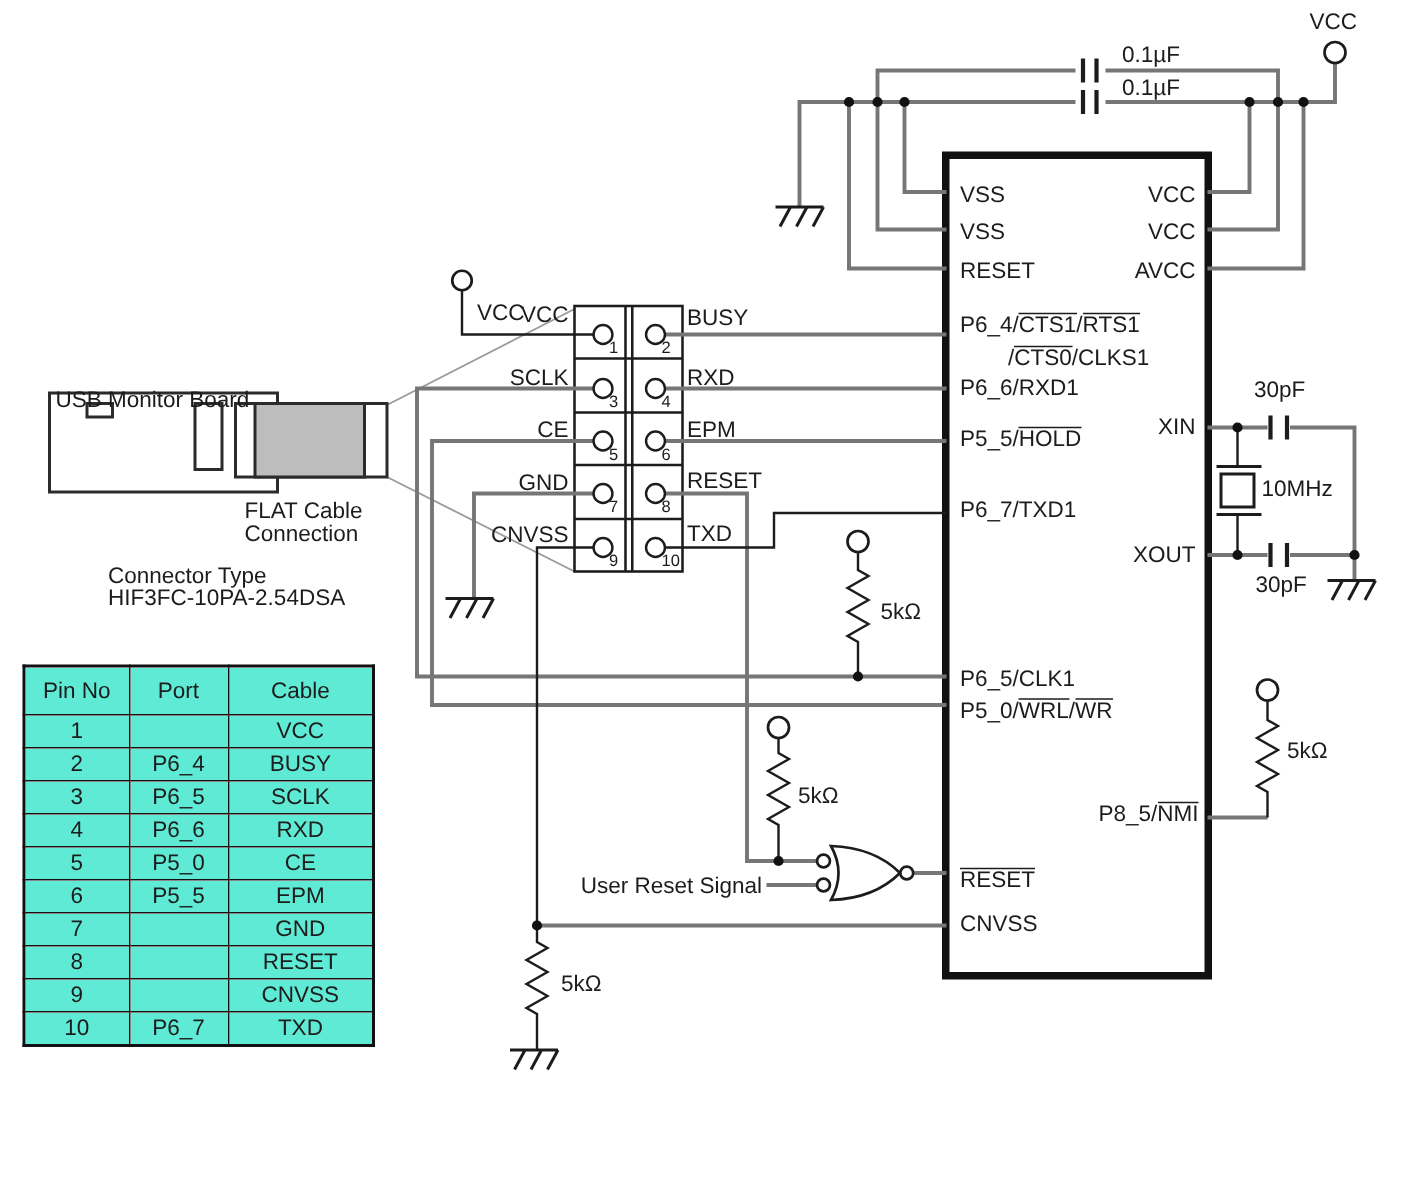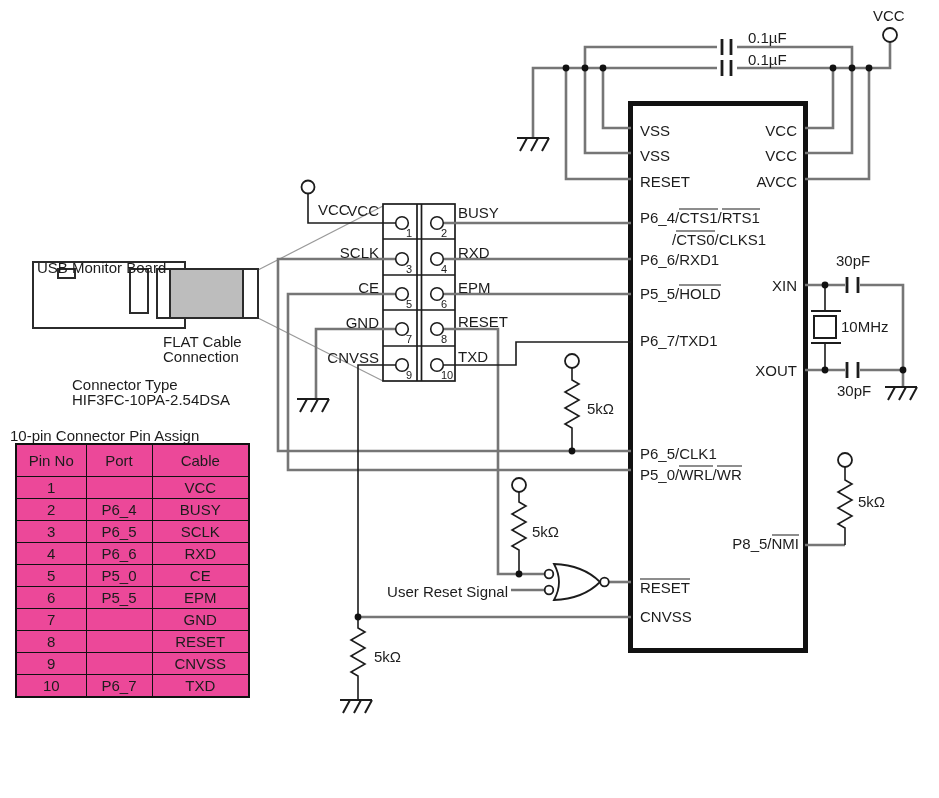--- a/index.html
+++ b/index.html
@@ -9,21 +9,21 @@
   .t{position:absolute;white-space:nowrap;font:15px/17px "Liberation Sans",sans-serif;
      color:#1c1c1c;transform:translateY(-50%);}
   .rt{text-align:right;}
   .pn{font:11px/11px "Liberation Sans",sans-serif;}
   .ov{display:inline-block;border-top:1.5px solid #1c1c1c;padding-top:0px;line-height:15px;}
   .big{font:17px/19px "Liberation Sans",sans-serif;}
   .hd{font-weight:bold;color:#c00021;}
   table.pin{position:absolute;left:15px;top:443px;width:233px;border-collapse:collapse;
             table-layout:fixed;border:2.4px solid #111;}
   table.pin td,table.pin th{border:1.6px solid #111;font:15px "Liberation Sans",sans-serif;
-            font-weight:normal;text-align:center;padding:0;background:#ec4899;overflow:hidden;}
+            font-weight:normal;text-align:center;padding:0;background:#5eead4;overflow:hidden;}
   table.pin th{height:31px;}
   table.pin td{height:21px;}
   td.sig{text-align:left;padding-left:7px;}
   td.slash{background-image:linear-gradient(to bottom right,transparent 47%,#222 47%,#222 53%,transparent 53%);}
 </style>
 </head>
 <body>
 
 <div id="stage">
 
@@ -206,21 +206,20 @@
   <div class="t pn" style="left:441px;top:339px">8</div>
   <div class="t pn" style="left:406px;top:375px">9</div>
   <div class="t pn" style="left:441px;top:375px">10</div>
 
   <div class="t" style="left:37px;top:267px">USB Monitor Board</div>
   <div class="t" style="left:163px;top:341px">FLAT Cable</div>
   <div class="t" style="left:163px;top:356px">Connection</div>
   <div class="t" style="left:72px;top:384px">Connector Type</div>
   <div class="t" style="left:72px;top:399px">HIF3FC-10PA-2.54DSA</div>
 
-  <div class="t" style="left:10px;top:435px">10-pin Connector Pin Assign</div>
   <table class="pin">
     <colgroup>
         <col style="width:70px">
         <col style="width:66px">
         <col style="width:97px">
       </colgroup>
     <tbody>
         <tr>
       <th>Pin No</th>
       <th>Port</th>

